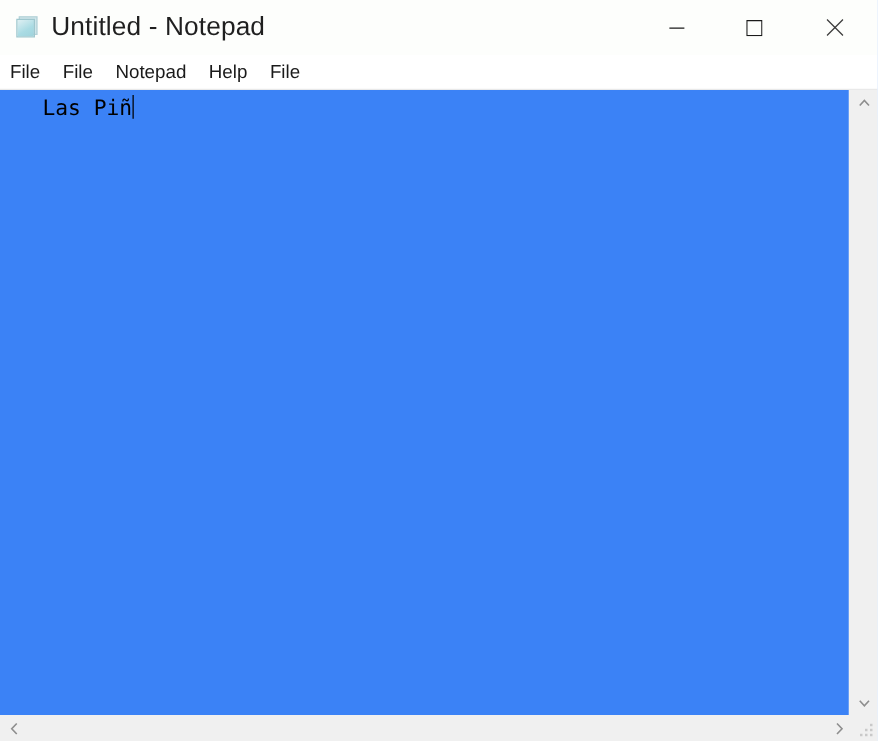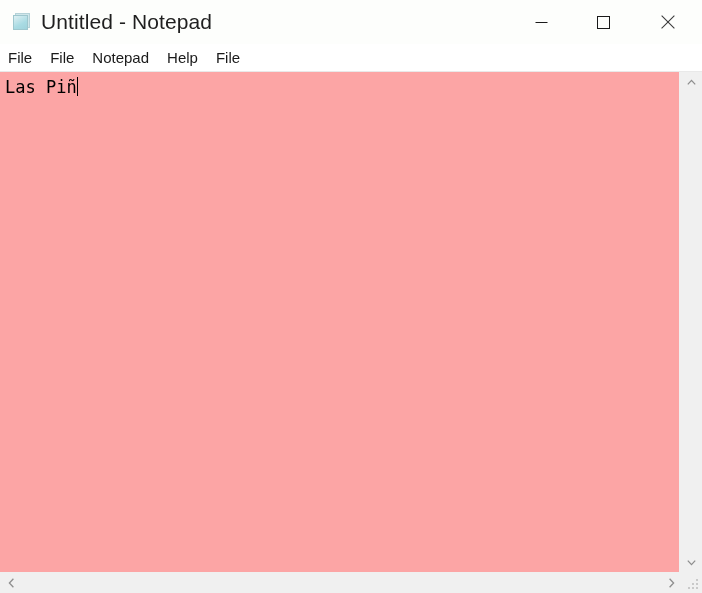--- a/index.html
+++ b/index.html
@@ -115,23 +115,24 @@
   }
 
   
   #content-row {
     flex: 1 1 auto;
     display: flex;
     min-height: 0;
   }
   #textarea-wrap {
     flex: 1 1 auto;
-    background: #fca5a5;
+    background: #3b82f6;
     position: relative;
     overflow: hidden;
+    padding-left: 29px;
   }
   #doc-text {
     font-family: "DejaVu Sans Mono", monospace;
     font-size: 17px;
     line-height: 22px;
     color: #000000;
     white-space: pre;
     padding: 4px 0 0 5px;
     margin: 0;
     display: inline-block;

